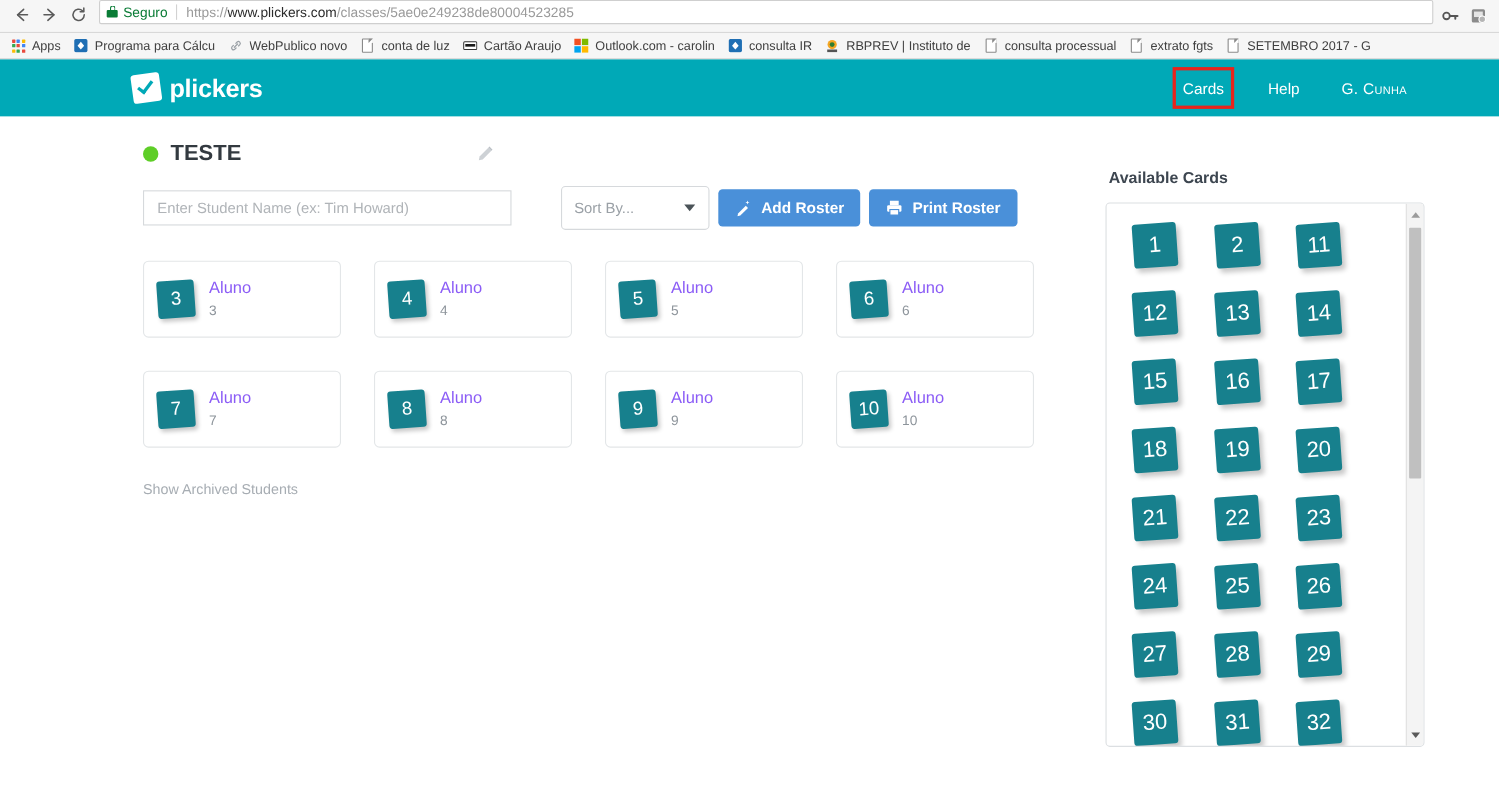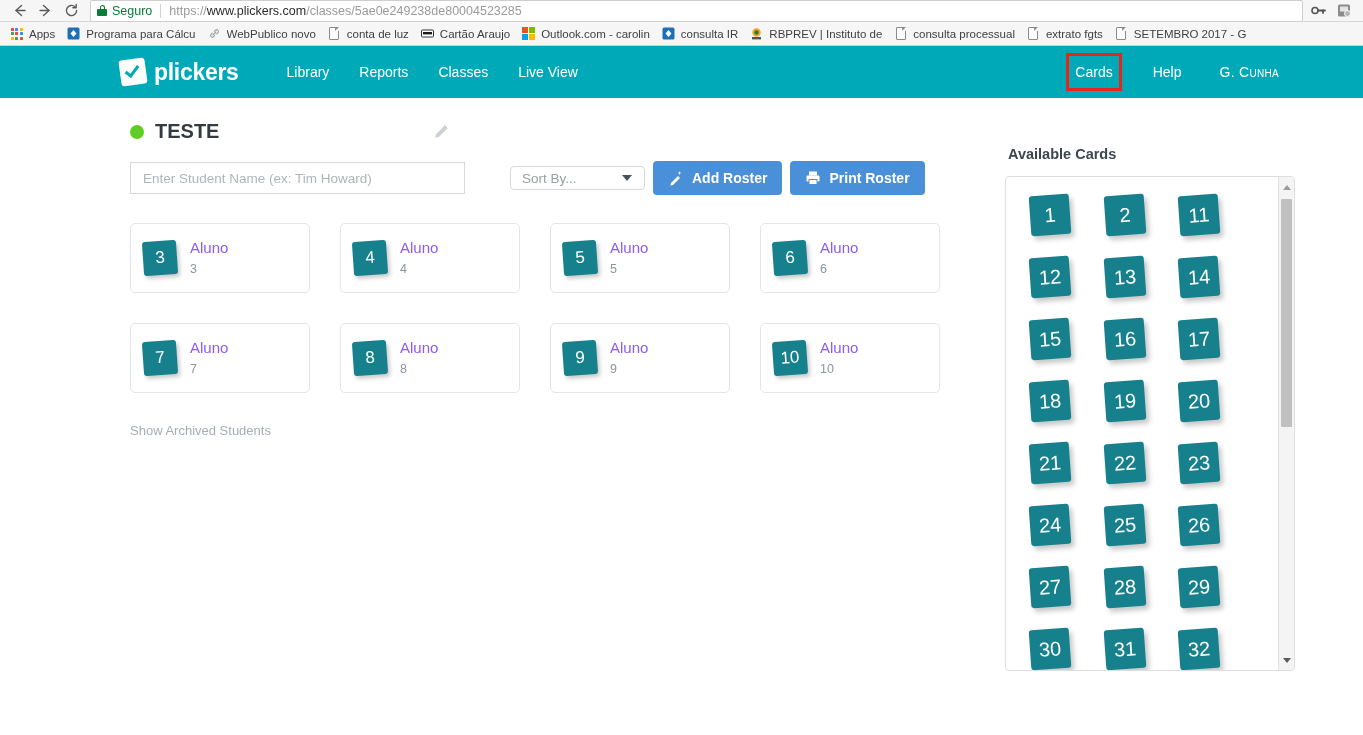--- a/index.html
+++ b/index.html
@@ -5,25 +5,24 @@
   * { box-sizing: border-box; margin: 0; padding: 0; }
   html, body {
     width: 1363px; height: 735px;
     font-family: "Liberation Sans", sans-serif;
     background: #ffffff;
     overflow: hidden;
   }
 
   
   .browser-toolbar {
-    height: 22px;
+    height: 30px;
     background: #f6f6f6;
     border-bottom: 1px solid #d8d8d8;
     display: flex;
-    align-items: center;
     padding: 0 6px;
     position: relative;
   }
   .nav-btn {
     width: 26px; height: 26px;
     display: flex; align-items: center; justify-content: center;
     color: #5a5a5a;
     font-size: 16px;
     flex: 0 0 auto;
   }
@@ -225,21 +224,21 @@
     padding: 0 12px;
     font-size: 13.5px;
     color: #333;
     font-family: "Liberation Sans", sans-serif;
     outline: none;
     background: #fff;
   }
   .student-input::placeholder { color: #b0b4b8; }
   .sort-select {
     margin-left: 45px;
-    width: 135px; height: 24px;
+    width: 135px; height: 40px;
     border: 1px solid #d6d9dc;
     border-radius: 4px;
     background: #fff;
     display: flex; align-items: center;
     padding: 0 11px;
     font-size: 13.5px;
     color: #9aa0a6;
     position: relative;
   }
   .caret {
@@ -539,26 +538,20 @@
     <span class="bk-label">SETEMBRO 2017 - G</span>
   </div>
 </div>
 
 <div class="app-nav">
   <div class="brand">
     <span class="brand-mark">
         <span class="brand-check"></span>
       </span>
     <span class="brand-text">plickers</span>
-  </div>
-  <div class="nav-links">
-    <a class="nav-link" href="#">Library</a>
-    <a class="nav-link" href="#">Reports</a>
-    <a class="nav-link" href="#">Classes</a>
-    <a class="nav-link" href="#">Live View</a>
   </div>
   <div class="nav-right">
     <a class="nav-link highlighted" href="#">Cards</a>
     <a class="nav-link" href="#">Help</a>
     <span class="user-name">G. Cunha</span>
   </div>
 </div>
 
 <div class="page">
 

